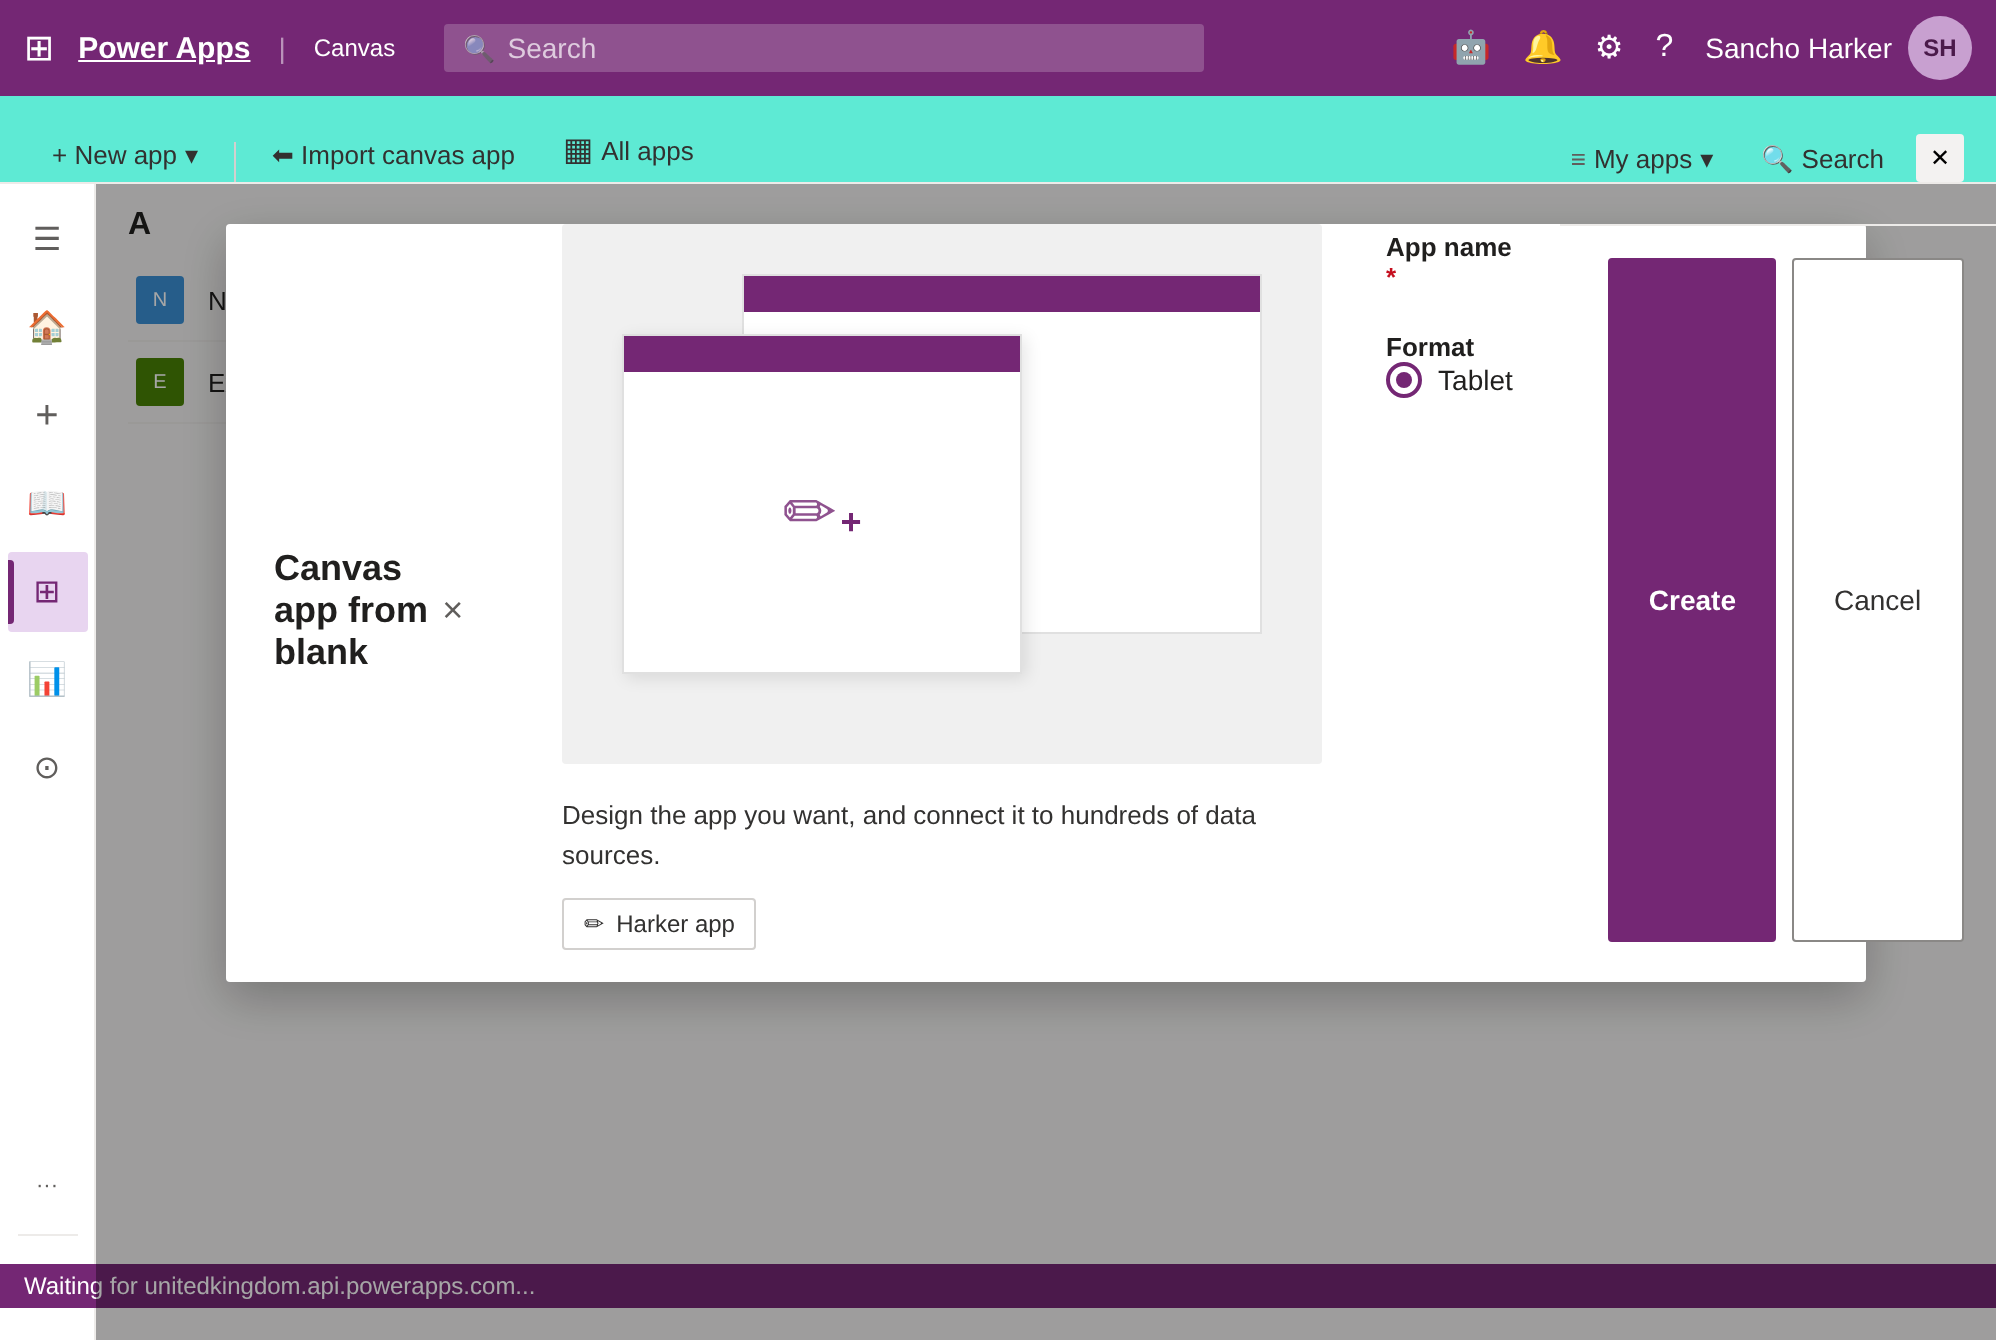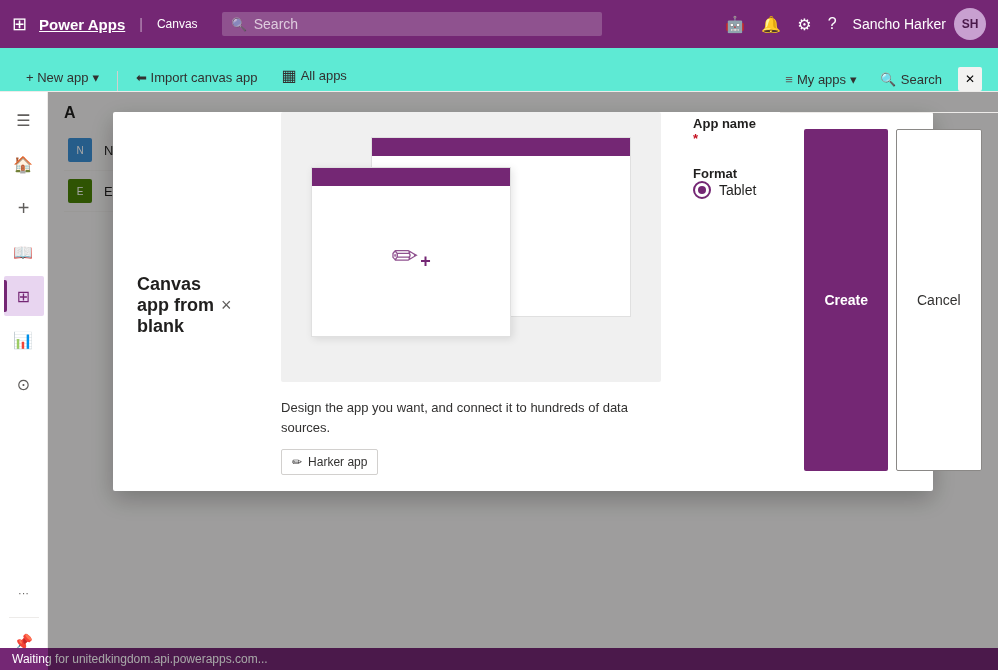--- a/index.html
+++ b/index.html
@@ -348,21 +348,21 @@
     .table-owner { color: #605e5c; width: 120px; }
     .table-close-x {
       width: 24px; height: 24px; background: #f3f2f1;
       display: flex; align-items: center; justify-content: center;
       cursor: pointer; border-radius: 2px; font-size: 12px;
     }
 
     
     .status-bar {
       position: fixed;
-      bottom: 0; left: 0; right: 0;
+      bottom: 16px; left: 0; right: 0;
       height: 22px;
       background: #742774;
       display: flex; align-items: center;
       padding: 0 12px;
       font-size: 12px; color: white;
     }
   </style>
 </head>
 <body>
 

